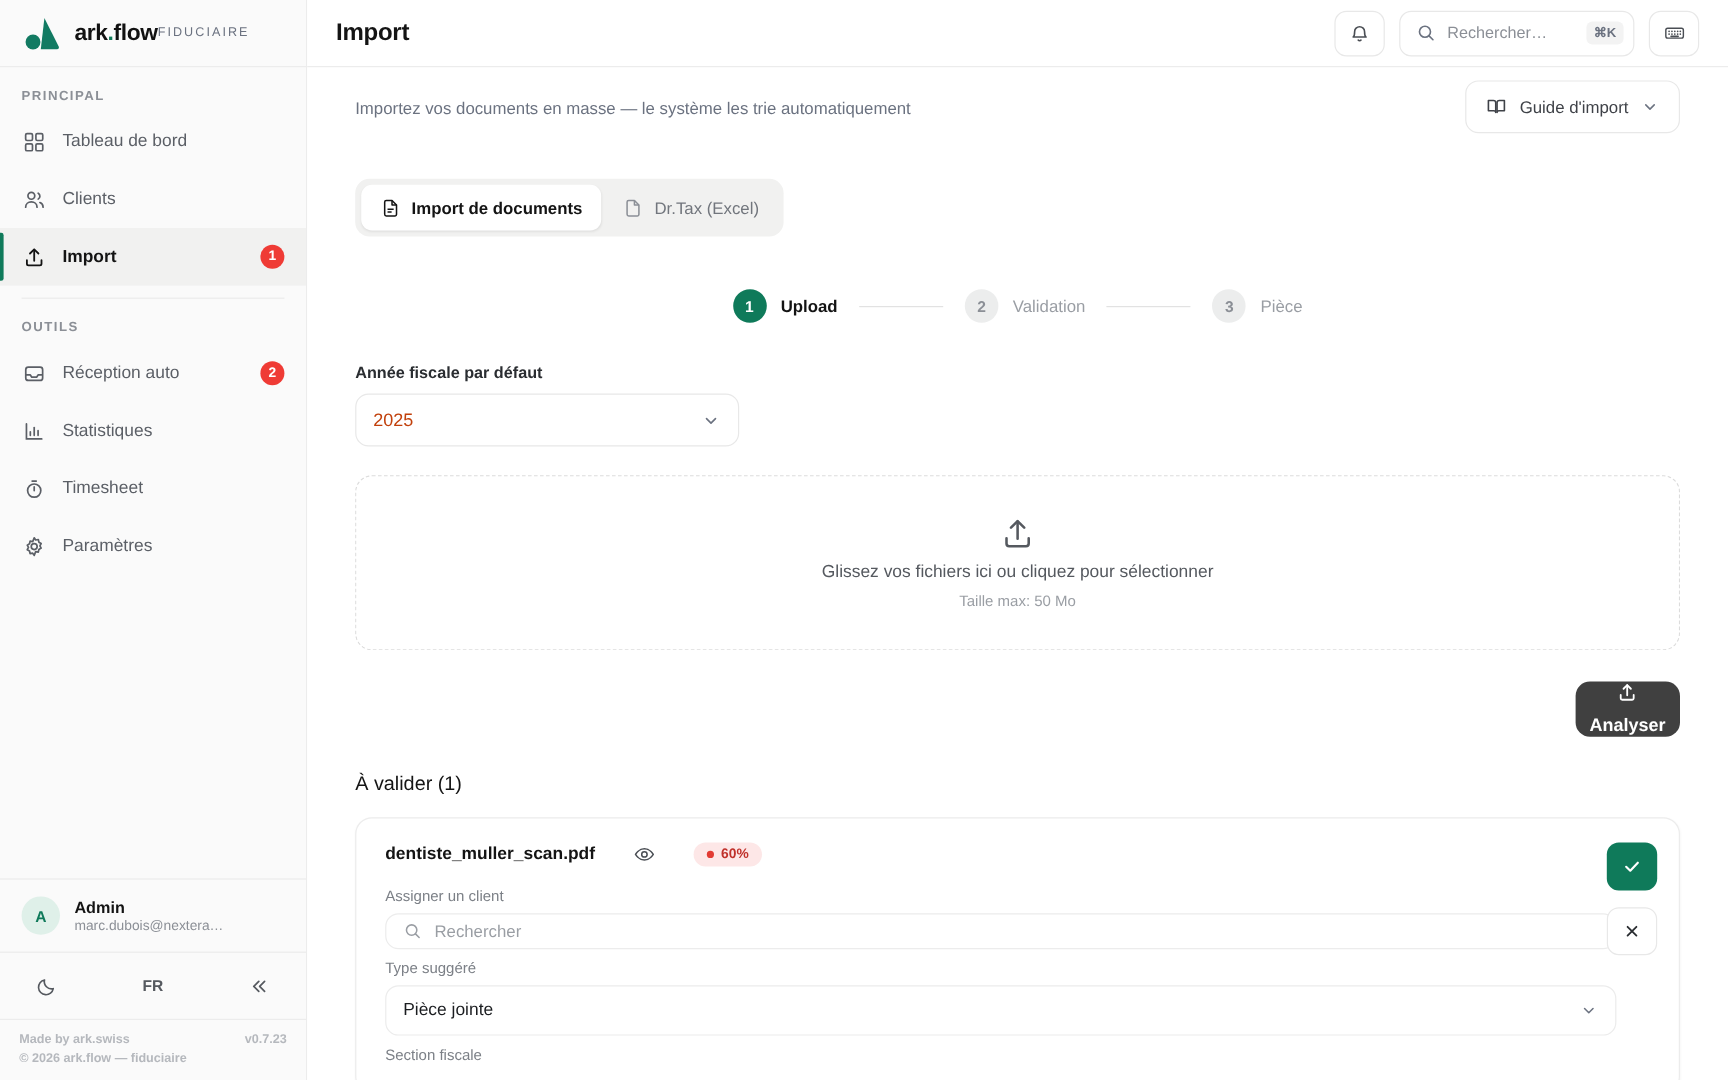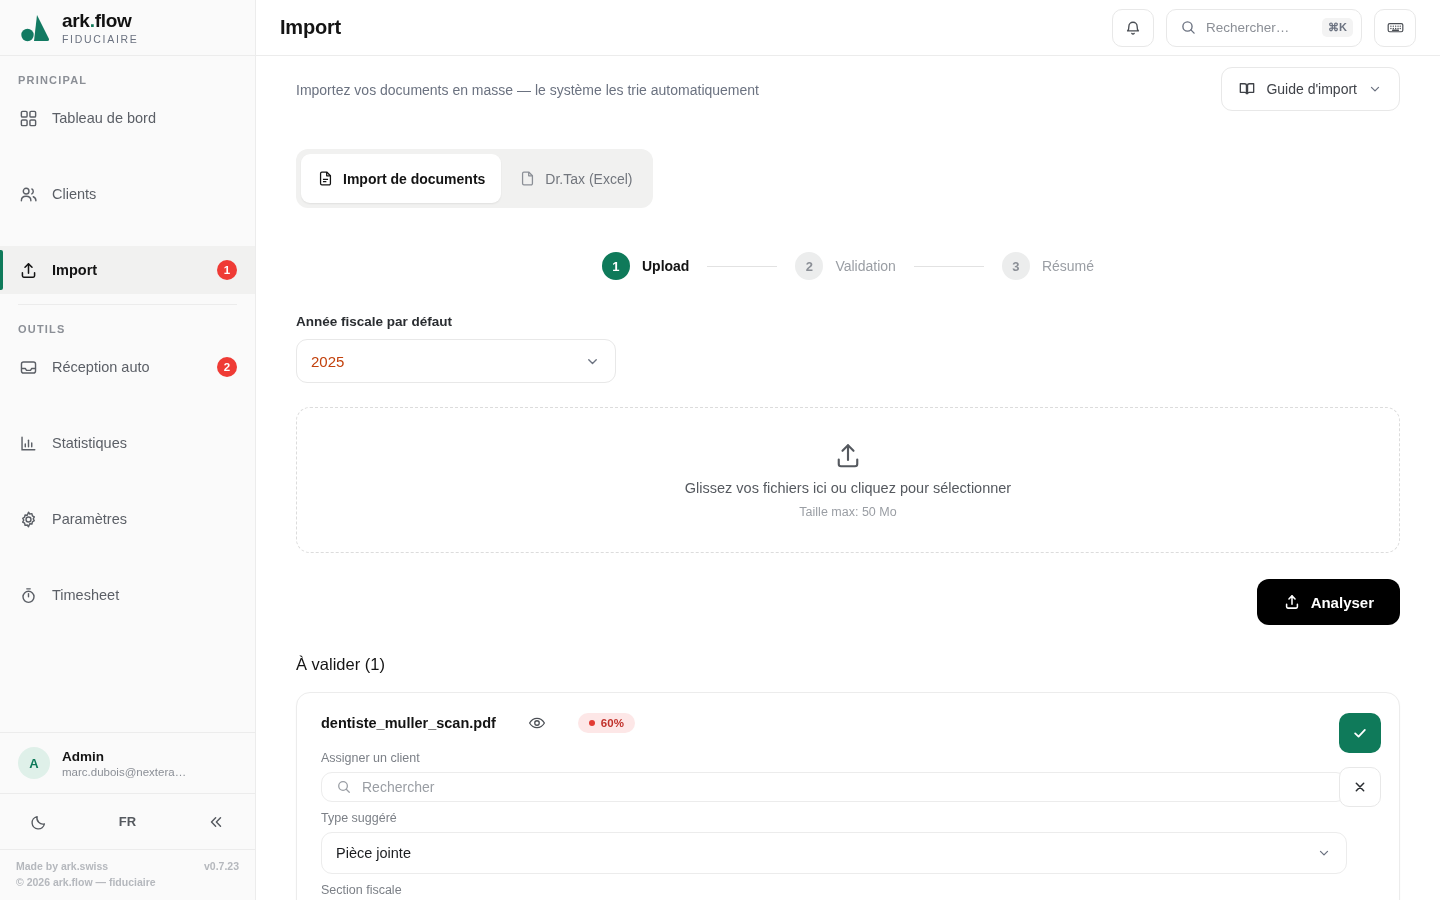--- a/index.html
+++ b/index.html
@@ -22,30 +22,30 @@
     flex: 0 0 256px;
     position: relative;
   }
   .brand {
     height: 56px;
     display: flex; align-items: center; gap: 10px;
     padding: 0 18px;
     border-bottom: 1px solid #ececec;
   }
   .brand-mark { width: 34px; height: 32px; flex: 0 0 34px; }
-  .brand-text { display: flex; flex-direction: column; line-height: 1; }
+  .brand-text { display: flex; flex-direction: row; line-height: 1; }
   .brand-name { font-size: 19px; font-weight: 700; color: #111; letter-spacing: -0.3px; }
   .brand-name .dot { color: #0f7a5a; }
   .brand-sub { font-size: 10.5px; letter-spacing: 1.7px; color: #6b7280; margin-top: 4px; font-weight: 500;}
 
   .nav-section {
     font-size: 11px; letter-spacing: 1.2px; font-weight: 700;
     color: #8b8f96; padding: 18px 18px 8px 18px;
   }
-  .nav-list { display: flex; flex-direction: column; gap: 28px; }
+  .nav-list { display: flex; flex-direction: column; }
   .nav-item {
     position: relative;
     height: 48px;
     display: flex; align-items: center; gap: 14px;
     padding: 0 18px;
     color: #5b5f66; font-size: 14.5px;
     cursor: pointer;
   }
   .nav-item .ico { width: 20px; height: 20px; flex: 0 0 20px; display:flex; align-items:center; justify-content:center; }
   .nav-item .lbl { flex: 1 1 auto; }
@@ -141,21 +141,21 @@
     margin-top: -15px;
   }
 
   .tabs {
     margin-top: 38px;
     display: inline-flex; gap: 2px; padding: 5px;
     background: #f1f1f0; border-radius: 12px;
   }
   .tab {
     display: flex; align-items: center; gap: 9px;
-    height: 49px; padding: 0 16px; border-radius: 9px;
+    height: 38px; padding: 0 16px; border-radius: 9px;
     font-size: 14px; color: #72767d; cursor: pointer;
   }
   .tab.active { background: #fff; color: #141414; font-weight: 600; box-shadow: 0 1px 2px rgba(0,0,0,.07); }
 
   .stepper {
     display: flex; align-items: center; justify-content: center;
     gap: 0; margin-top: 44px;
   }
   .step { display: flex; align-items: center; gap: 12px; }
   .step-num {
@@ -186,23 +186,23 @@
     border: 1.5px dashed #dcdcdc; border-radius: 14px;
     display: flex; flex-direction: column; align-items: center; justify-content: center;
     gap: 9px; cursor: pointer;
   }
   .dz-title { font-size: 14.5px; color: #55595f; }
   .dz-sub { font-size: 12.5px; color: #9a9ea4; }
 
   .analyse-row { display: flex; justify-content: flex-end; margin-top: 26px; }
   .analyse-btn {
     display: flex; align-items: center; gap: 10px;
-    height: 46px; padding: 0 26px; border-radius: 12px;
-    background: #000000; color: #fff; border: none;
-    font-size: 15px; font-weight: 700; cursor: pointer;
+    height: 46px; padding: 0 12px; border-radius: 12px;
+    background: #404040; color: #fff; border: none;
+    font-size: 15px; font-weight: 700; cursor: pointer; flex-direction: column;
   }
 
   .section-title { margin-top: 30px; font-size: 16.5px; font-weight: 400; color: #141414; }
 
   .doc-card {
     margin-top: 18px;
     border: 1px solid #ececec; border-radius: 14px; background: #fff;
     padding: 20px 24px 24px 24px;
     position: relative;
     box-shadow: 0 1px 2px rgba(0,0,0,.03);
@@ -331,37 +331,37 @@
             <path d="M6.6 13.4v-3"></path>
             <path d="M10 13.4V6.6"></path>
             <path d="M13.4 13.4V9.4"></path>
           </svg>
         </span>
         <span class="lbl">Statistiques</span>
       </div>
 
       <div class="nav-item">
         <span class="ico">
-          <svg viewBox="0 0 20 20" width="19" height="19" fill="none" stroke="#5b5f66" stroke-width="1.5" stroke-linejoin="round">
-            <circle cx="10" cy="10" r="2.6"></circle>
-            <path d="M10 2.3l1.3 1.9 2.3-.4.5 2.3 2 1.2-1.1 2 1.1 2-2 1.2-.5 2.3-2.3-.4L10 17.7l-1.3-1.9-2.3.4-.5-2.3-2-1.2 1.1-2-1.1-2 2-1.2.5-2.3 2.3.4z"></path>
-          </svg>
-        </span>
-        <span class="lbl">Paramètres</span>
-      </div>
-
-      <div class="nav-item">
-        <span class="ico">
           <svg viewBox="0 0 20 20" width="19" height="19" fill="none" stroke="#5b5f66" stroke-width="1.5" stroke-linecap="round">
             <circle cx="10" cy="11.4" r="5.8"></circle>
             <path d="M10 11.4V8.2"></path>
             <path d="M8.2 3h3.6"></path>
           </svg>
         </span>
         <span class="lbl">Timesheet</span>
+      </div>
+
+      <div class="nav-item">
+        <span class="ico">
+          <svg viewBox="0 0 20 20" width="19" height="19" fill="none" stroke="#5b5f66" stroke-width="1.5" stroke-linejoin="round">
+            <circle cx="10" cy="10" r="2.6"></circle>
+            <path d="M10 2.3l1.3 1.9 2.3-.4.5 2.3 2 1.2-1.1 2 1.1 2-2 1.2-.5 2.3-2.3-.4L10 17.7l-1.3-1.9-2.3.4-.5-2.3-2-1.2 1.1-2-1.1-2 2-1.2.5-2.3 2.3.4z"></path>
+          </svg>
+        </span>
+        <span class="lbl">Paramètres</span>
       </div>
     </nav>
 
     <div class="sidebar-spacer"></div>
 
     <div class="user-block">
       <span class="avatar">A</span>
       <span class="user-meta">
         <span class="user-name">Admin</span>
         <span class="user-mail">marc.dubois@nextera…</span>
@@ -481,21 +481,21 @@
           <span class="step-label">Upload</span>
         </div>
         <span class="step-line"></span>
         <div class="step">
           <span class="step-num">2</span>
           <span class="step-label">Validation</span>
         </div>
         <span class="step-line"></span>
         <div class="step">
           <span class="step-num">3</span>
-          <span class="step-label">Résumé</span>
+          <span class="step-label">Pièce</span>
         </div>
       </div>
 
       <div class="year-wrap">
         <div class="field-label">Année fiscale par défaut</div>
         <div class="select-box">
           <span class="val">2025</span>
           <span>
             <svg viewBox="0 0 20 20" width="17" height="17" fill="none" stroke="#6b7280" stroke-width="1.6" stroke-linecap="round" stroke-linejoin="round">
               <path d="M5.6 8 10 12.4 14.4 8"></path>

